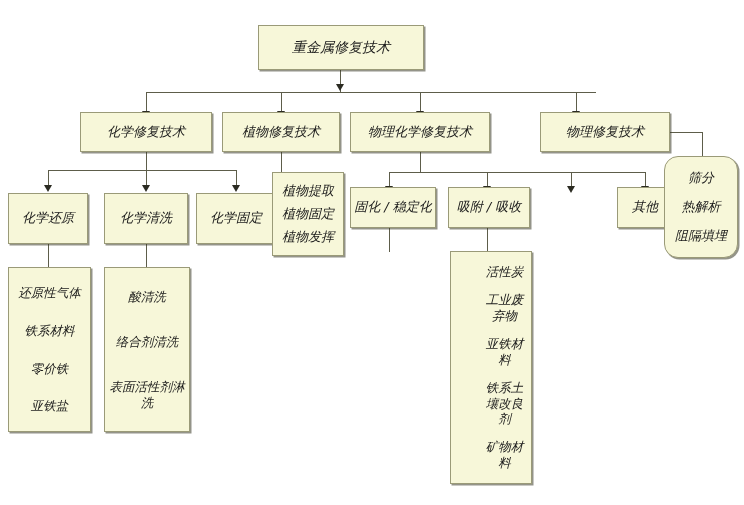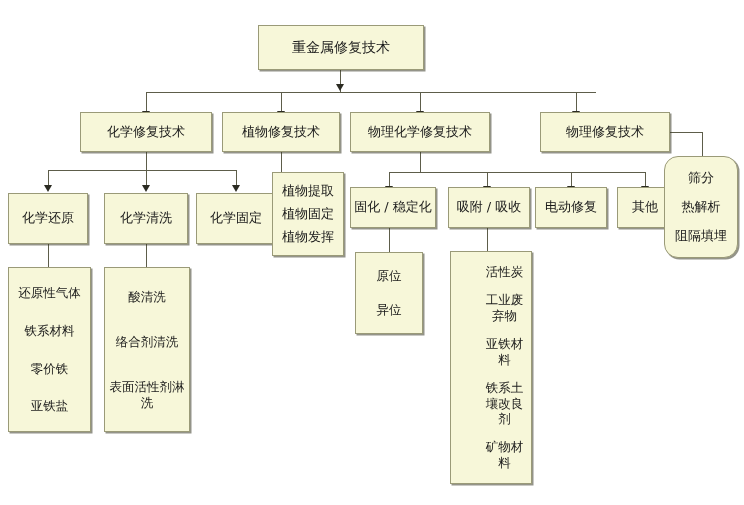--- a/index.html
+++ b/index.html
@@ -28,20 +28,21 @@
     align-items: center;
     justify-content: center;
     text-align: center;
     font-size: 13px;
     line-height: 1.25;
     box-shadow: 1.5px 1.5px 0 rgba(60,60,40,0.55);
   }
   .node .line {
     display: block;
     white-space: nowrap;
+    font-style: italic;
   }
   .node.multi {
     justify-content: space-around;
     padding: 6px 2px;
   }
   .node.multi .line {
     padding: 1px 0;
     white-space: normal;
   }
   .node.root { font-size: 14px; }
@@ -145,23 +146,20 @@
     <span class="line">植物固定</span>
     <span class="line">植物发挥</span>
   </div>
 
   <div class="node lvl3" style="left:350px; top:187px; width:86px; height:41px;">
     <span class="line">固化 / 稳定化</span>
   </div>
   <div class="node lvl3" style="left:448px; top:187px; width:82px; height:41px;">
     <span class="line">吸附 / 吸收</span>
   </div>
-  <div class="node lvl3" style="left:535px; top:187px; width:72px; height:41px;">
-    <span class="line">电动修复</span>
-  </div>
   <div class="node lvl3" style="left:617px; top:187px; width:56px; height:41px;">
     <span class="line">其他</span>
   </div>
 
   <div class="node multi lvl3" style="left:664px; top:156px; width:74px; height:102px;border-radius:14px;">
     <span class="line">筛分</span>
     <span class="line">热解析</span>
     <span class="line">阻隔填埋</span>
   </div>
 
@@ -171,24 +169,20 @@
     <span class="line">表面活性剂淋洗</span>
   </div>
 
   <div class="node multi leaf" style="left:8px; top:267px; width:83px; height:165px;">
     <span class="line">还原性气体</span>
     <span class="line">铁系材料</span>
     <span class="line">零价铁</span>
     <span class="line">亚铁盐</span>
   </div>
 
-  <div class="node multi leaf" style="left:355px; top:252px; width:68px; height:82px;">
-    <span class="line">原位</span>
-    <span class="line">异位</span>
-  </div>
 
   <div class="node multi leaf" style="left:450px; top:251px; width:82px; height:233px;padding-left:29px;">
     <span class="line">活性炭</span>
     <span class="line">工业废弃物</span>
     <span class="line">亚铁材料</span>
     <span class="line">铁系土壤改良剂</span>
     <span class="line">矿物材料</span>
   </div>
 
 </div>

